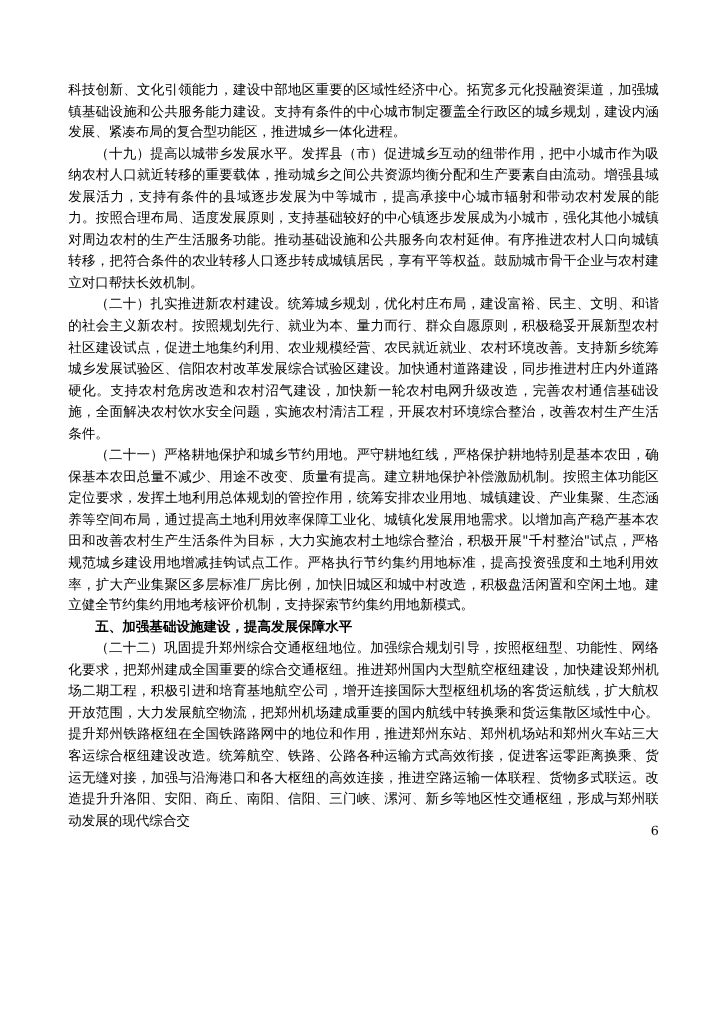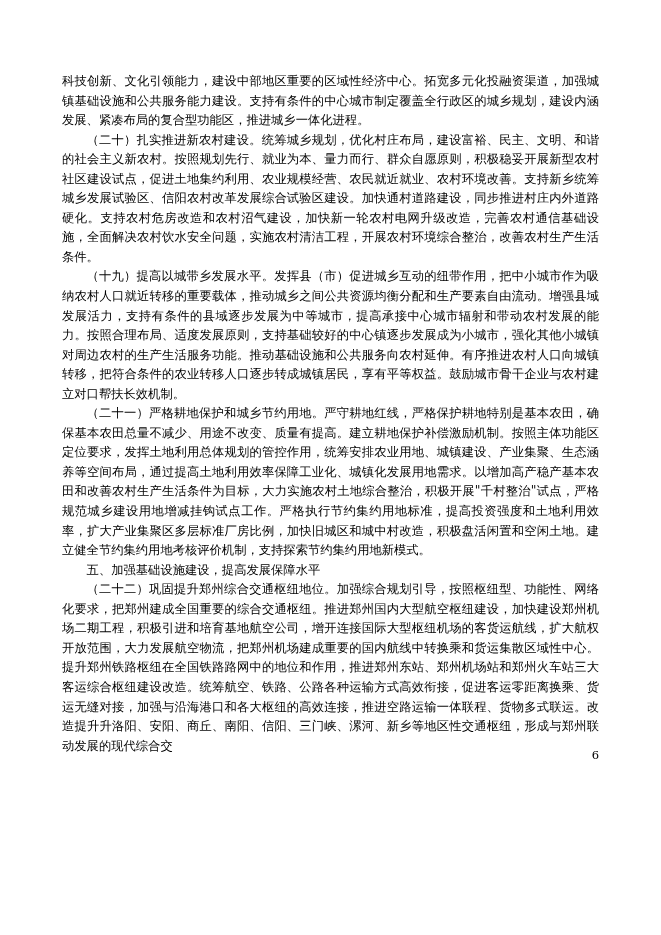--- a/index.html
+++ b/index.html
@@ -28,40 +28,40 @@
     margin: 0;
     text-indent: 2em;
     text-align: justify;
   }
   .para.no-indent {
     text-indent: 0;
   }
   .heading {
     margin: 0;
     text-indent: 2em;
-    font-weight: normal;
+    font-weight: bold;
     font-family: "DejaVu Sans", "Liberation Sans", sans-serif;
     font-size: 12.3px;
     line-height: 19.55px;
   }
   .page-number {
     position: absolute;
     right: 62px;
     bottom: 40px;
     font-size: 11.5px;
     font-family: "DejaVu Serif", "Liberation Serif", serif;
     color: #000000;
   }
 </style>
 </head>
 <body>
 
 <div class="page">
   <div class="doc-body">
     <p class="para no-indent">科技创新、文化引领能力，建设中部地区重要的区域性经济中心。拓宽多元化投融资渠道，加强城镇基础设施和公共服务能力建设。支持有条件的中心城市制定覆盖全行政区的城乡规划，建设内涵发展、紧凑布局的复合型功能区，推进城乡一体化进程。</p>
+    <p class="para">（十九）提高以城带乡发展水平。发挥县（市）促进城乡互动的纽带作用，把中小城市作为吸纳农村人口就近转移的重要载体，推动城乡之间公共资源均衡分配和生产要素自由流动。增强县域发展活力，支持有条件的县域逐步发展为中等城市，提高承接中心城市辐射和带动农村发展的能力。按照合理布局、适度发展原则，支持基础较好的中心镇逐步发展成为小城市，强化其他小城镇对周边农村的生产生活服务功能。推动基础设施和公共服务向农村延伸。有序推进农村人口向城镇转移，把符合条件的农业转移人口逐步转成城镇居民，享有平等权益。鼓励城市骨干企业与农村建立对口帮扶长效机制。</p>
     <p class="para">（二十）扎实推进新农村建设。统筹城乡规划，优化村庄布局，建设富裕、民主、文明、和谐的社会主义新农村。按照规划先行、就业为本、量力而行、群众自愿原则，积极稳妥开展新型农村社区建设试点，促进土地集约利用、农业规模经营、农民就近就业、农村环境改善。支持新乡统筹城乡发展试验区、信阳农村改革发展综合试验区建设。加快通村道路建设，同步推进村庄内外道路硬化。支持农村危房改造和农村沼气建设，加快新一轮农村电网升级改造，完善农村通信基础设施，全面解决农村饮水安全问题，实施农村清洁工程，开展农村环境综合整治，改善农村生产生活条件。</p>
-    <p class="para">（十九）提高以城带乡发展水平。发挥县（市）促进城乡互动的纽带作用，把中小城市作为吸纳农村人口就近转移的重要载体，推动城乡之间公共资源均衡分配和生产要素自由流动。增强县域发展活力，支持有条件的县域逐步发展为中等城市，提高承接中心城市辐射和带动农村发展的能力。按照合理布局、适度发展原则，支持基础较好的中心镇逐步发展成为小城市，强化其他小城镇对周边农村的生产生活服务功能。推动基础设施和公共服务向农村延伸。有序推进农村人口向城镇转移，把符合条件的农业转移人口逐步转成城镇居民，享有平等权益。鼓励城市骨干企业与农村建立对口帮扶长效机制。</p>
     <p class="para">（二十一）严格耕地保护和城乡节约用地。严守耕地红线，严格保护耕地特别是基本农田，确保基本农田总量不减少、用途不改变、质量有提高。建立耕地保护补偿激励机制。按照主体功能区定位要求，发挥土地利用总体规划的管控作用，统筹安排农业用地、城镇建设、产业集聚、生态涵养等空间布局，通过提高土地利用效率保障工业化、城镇化发展用地需求。以增加高产稳产基本农田和改善农村生产生活条件为目标，大力实施农村土地综合整治，积极开展"千村整治"试点，严格规范城乡建设用地增减挂钩试点工作。严格执行节约集约用地标准，提高投资强度和土地利用效率，扩大产业集聚区多层标准厂房比例，加快旧城区和城中村改造，积极盘活闲置和空闲土地。建立健全节约集约用地考核评价机制，支持探索节约集约用地新模式。</p>
     <p class="heading">五、加强基础设施建设，提高发展保障水平</p>
     <p class="para">（二十二）巩固提升郑州综合交通枢纽地位。加强综合规划引导，按照枢纽型、功能性、网络化要求，把郑州建成全国重要的综合交通枢纽。推进郑州国内大型航空枢纽建设，加快建设郑州机场二期工程，积极引进和培育基地航空公司，增开连接国际大型枢纽机场的客货运航线，扩大航权开放范围，大力发展航空物流，把郑州机场建成重要的国内航线中转换乘和货运集散区域性中心。提升郑州铁路枢纽在全国铁路路网中的地位和作用，推进郑州东站、郑州机场站和郑州火车站三大客运综合枢纽建设改造。统筹航空、铁路、公路各种运输方式高效衔接，促进客运零距离换乘、货运无缝对接，加强与沿海港口和各大枢纽的高效连接，推进空路运输一体联程、货物多式联运。改造提升升洛阳、安阳、商丘、南阳、信阳、三门峡、漯河、新乡等地区性交通枢纽，形成与郑州联动发展的现代综合交</p>
   </div>
   <div class="page-number">6</div>
 </div>
 
 </body></html>

